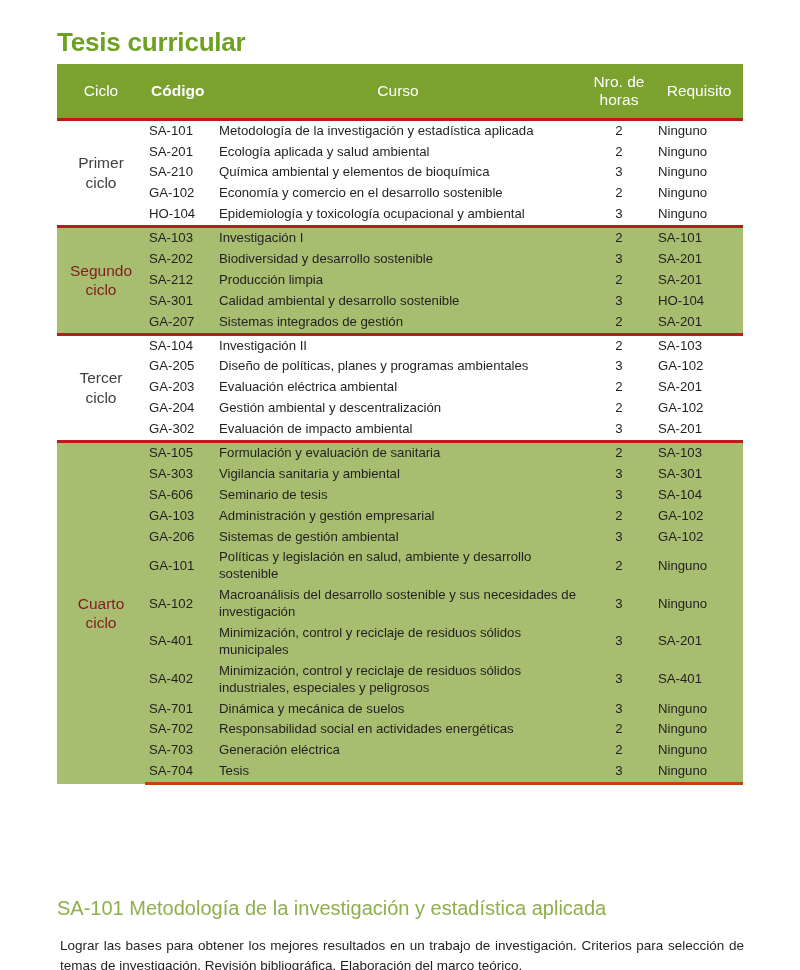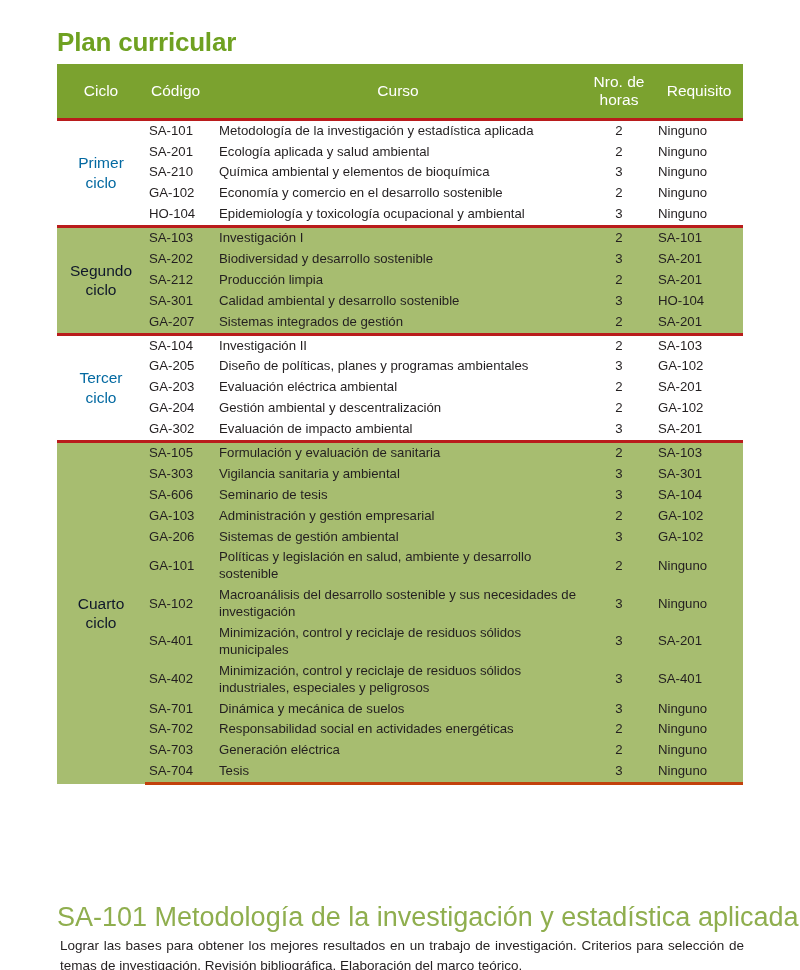--- a/index.html
+++ b/index.html
@@ -31,21 +31,21 @@
     letter-spacing: -0.2px;
     white-space: nowrap;
   }
   #title-plan { top: 10px; }
   #title-sumilla { top: 845px; }
 
   .h2 {
     position: absolute;
     left: 57px;
     top: 880px;
-    font-size: 27px;
+    font-size: 20px;
     font-weight: normal;
     color: #8fae4e;
     white-space: nowrap;
   }
 
   .body-text {
     position: absolute;
     left: 60px;
     top: 922px;
     width: 684px;
@@ -77,21 +77,21 @@
   thead th {
     background: #7ba22f;
     color: #ffffff;
     font-weight: normal;
     font-size: 15.5px;
     padding: 9px 2px;
     line-height: 1.15;
     vertical-align: middle;
     text-align: center;
   }
-  thead th.th-codigo { text-align: left; padding-left: 6px; }
+  thead th.th-codigo { text-align: left; padding-left: 6px; font-weight: bold; }
 
   tbody td {
     font-size: 13.2px;
     padding: 2px 3px;
     vertical-align: middle;
     line-height: 1.28;
   }
   td.cell-ciclo {
     text-align: center;
     font-size: 15.5px;
@@ -100,33 +100,33 @@
   }
   td.cell-codigo { text-align: left; padding-left: 4px; white-space: nowrap; }
   td.cell-curso  { text-align: left; padding-left: 6px; }
   td.cell-horas  { text-align: center; }
   td.cell-req    { text-align: left; white-space: nowrap; }
 
   
   tbody tr.band-light td { background: #a7bd70; }
   tbody tr.band-white td { background: #ffffff; }
 
-  tbody tr.band-light td.cell-ciclo { color: #0f172a; }
-  tbody tr.band-white td.cell-ciclo { color: #0369a1; }
+  tbody tr.band-light td.cell-ciclo { color: #7f1d1d; }
+  tbody tr.band-white td.cell-ciclo { color: #404040; }
 
   
   tbody tr.block-start td { border-top: 3px solid #b91c1c; }
   tbody tr.last-row td { border-bottom: 3px solid #c2410c; }
 </style>
 </head>
 <body>
 
 <div class="page">
 
-  <h1 class="h1" id="title-plan">Plan curricular</h1>
+  <h1 class="h1" id="title-plan">Tesis curricular</h1>
 
   <div class="table-wrap">
     <table class="curriculum">
       <colgroup>
         <col class="c-ciclo">
           <col class="c-codigo">
           <col class="c-curso">
           <col class="c-horas">
           <col class="c-req">
       </colgroup>

